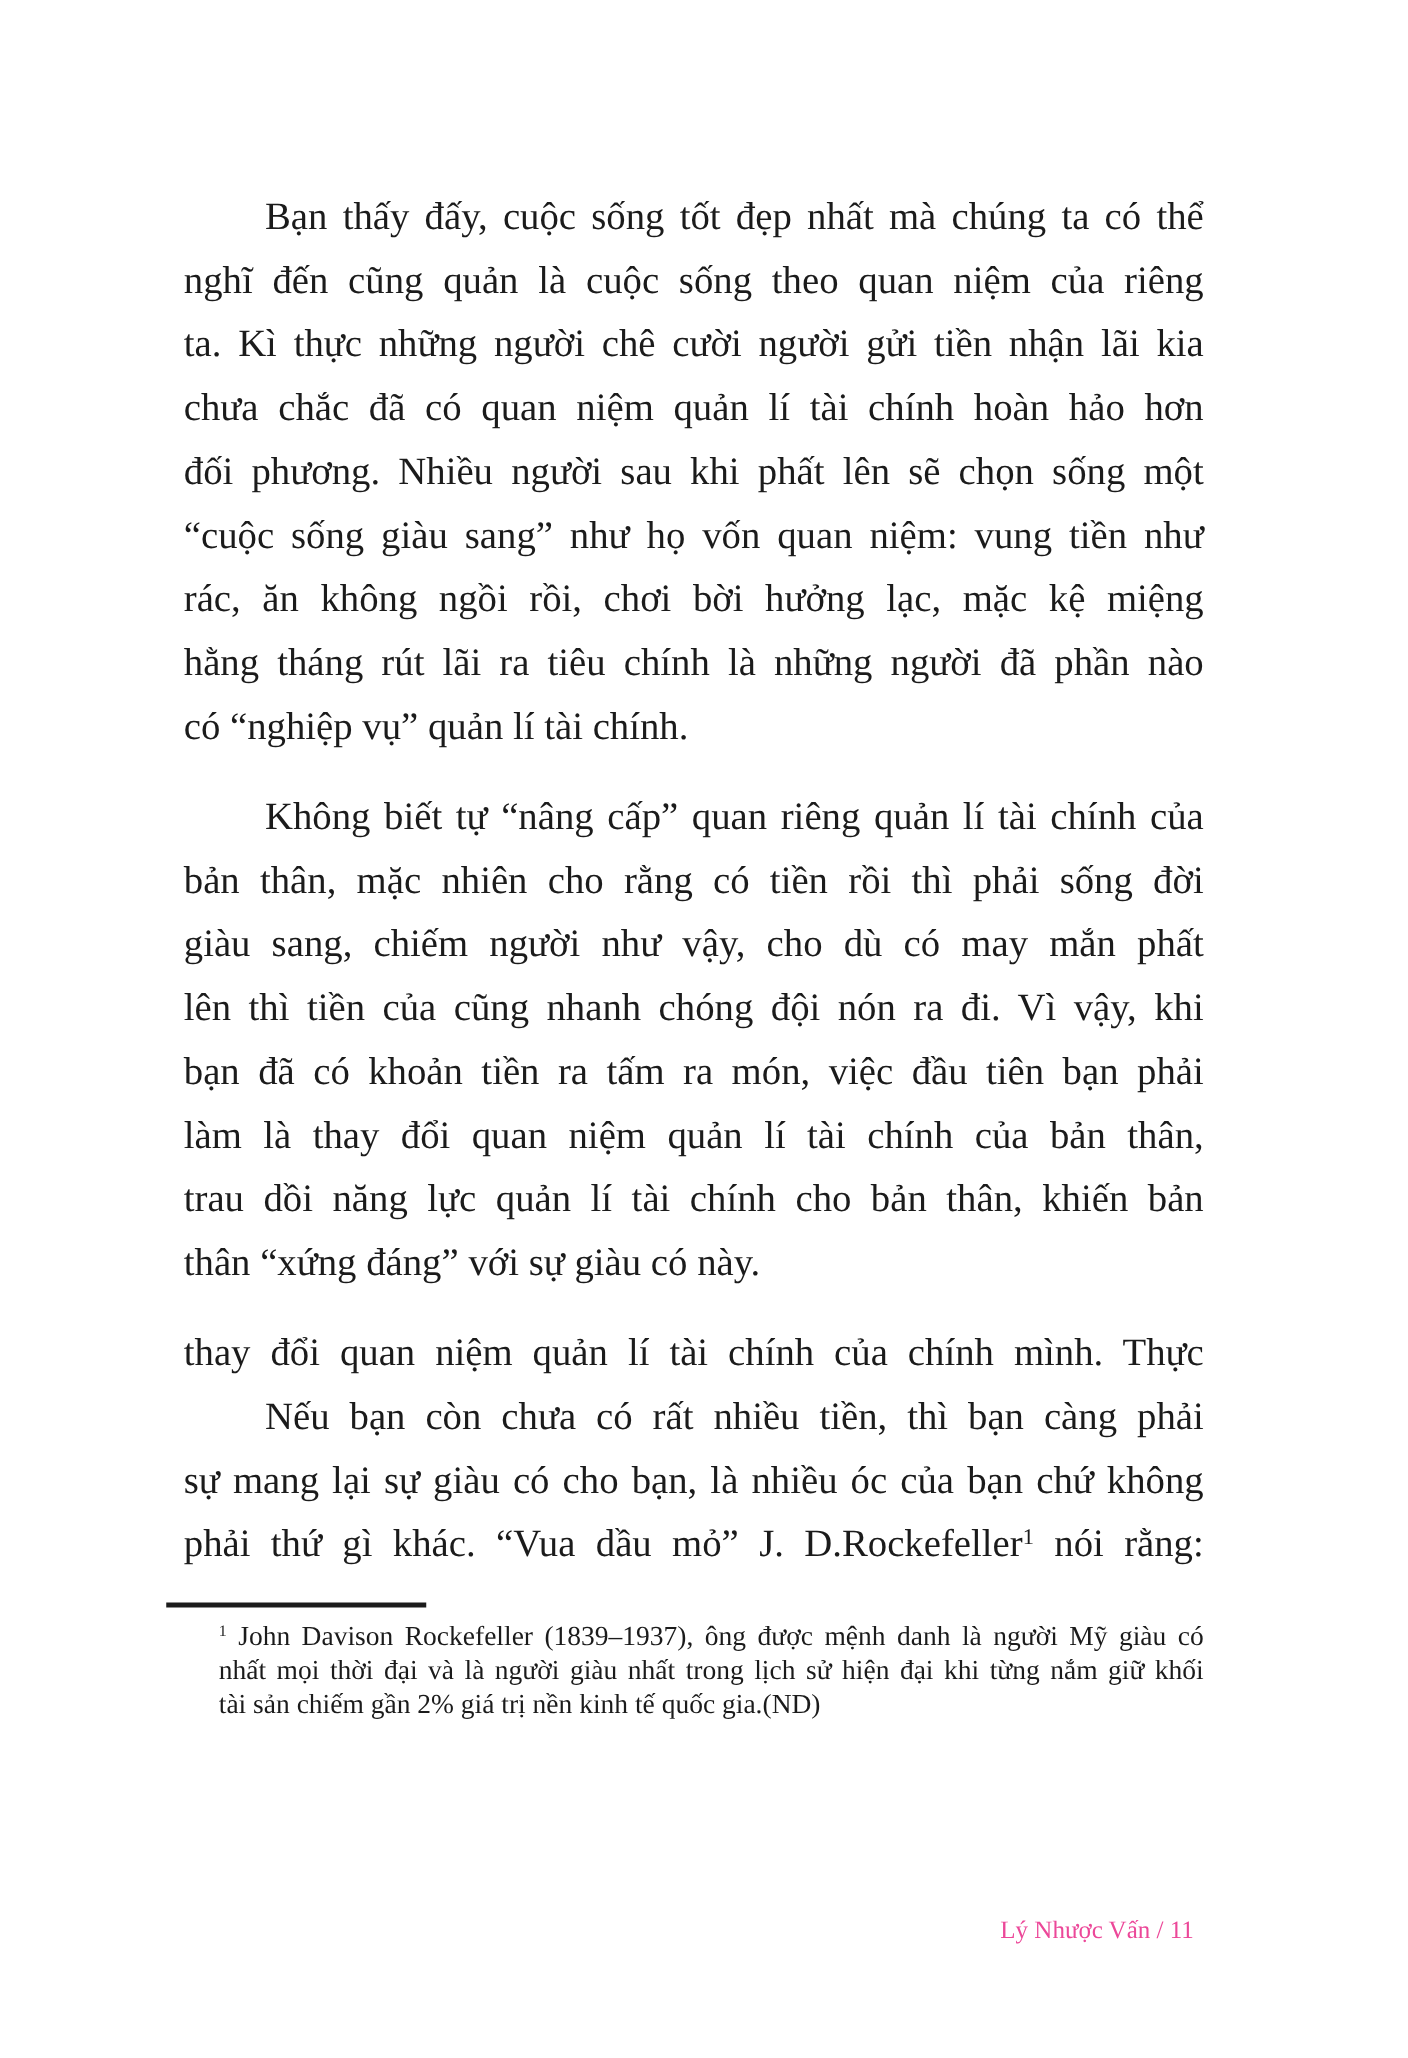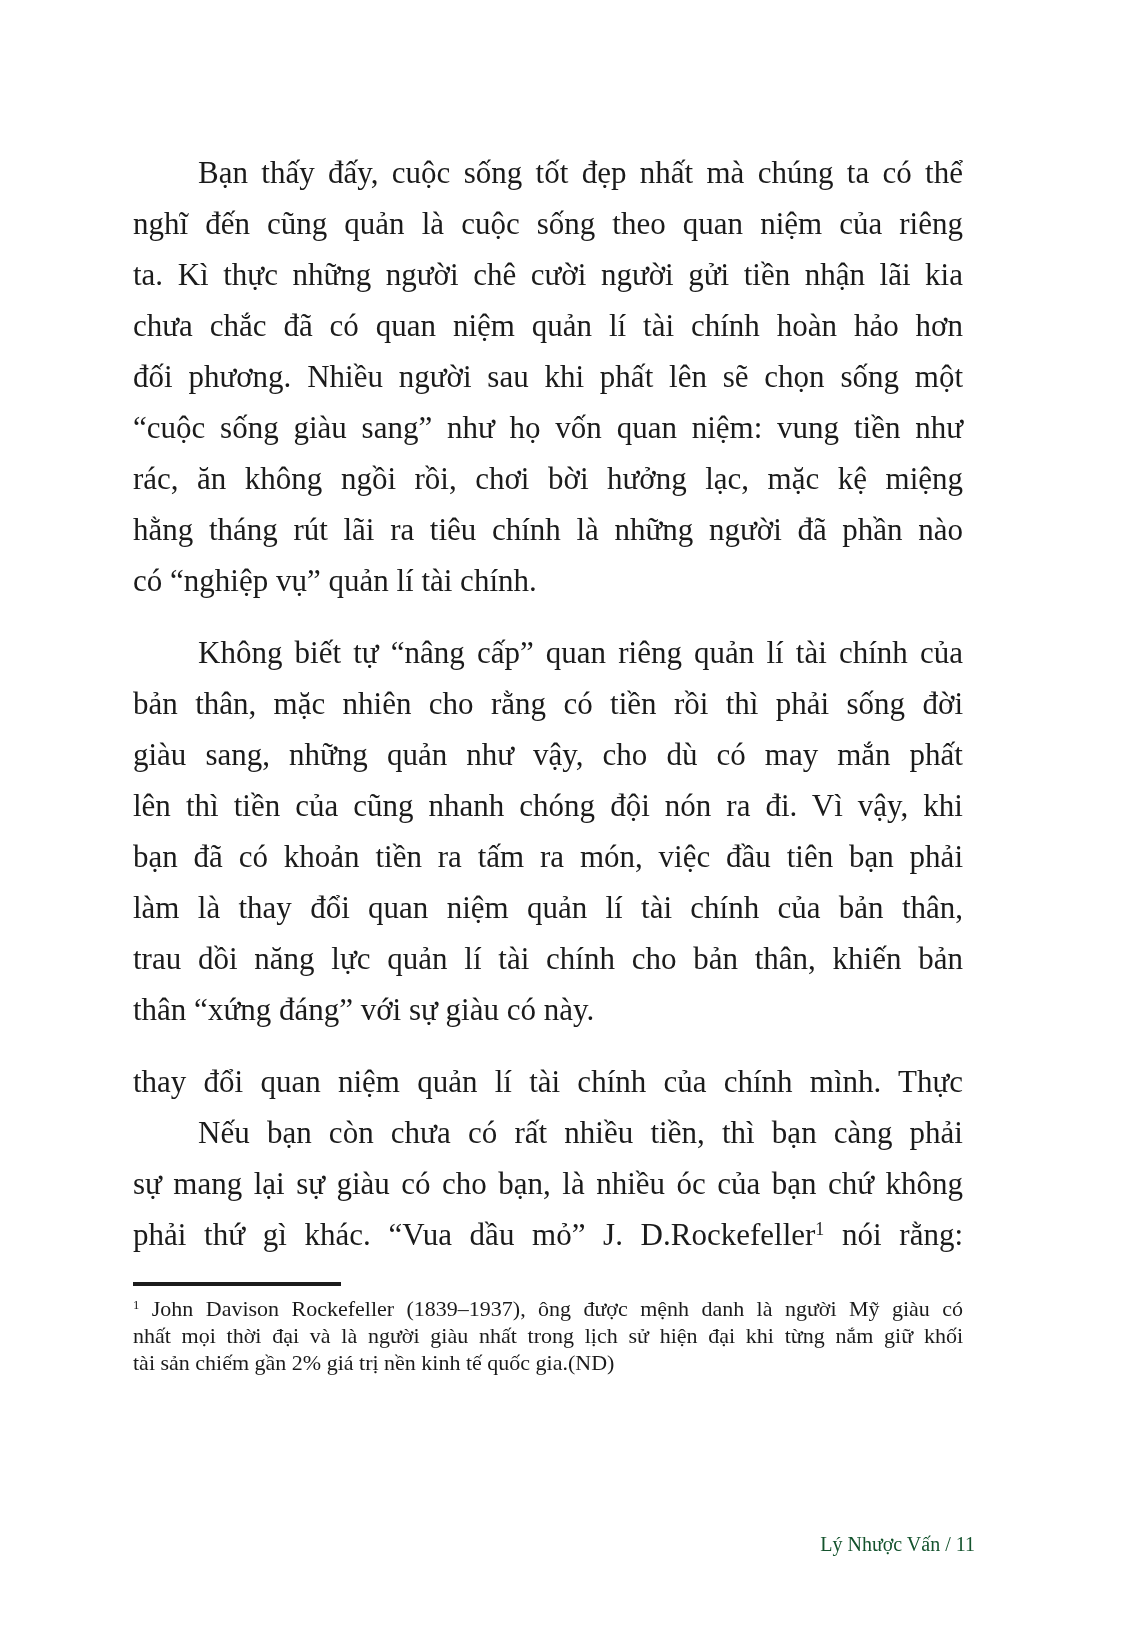--- a/index.html
+++ b/index.html
@@ -27,20 +27,21 @@
     margin: 0 0 21px 0;
     padding: 0;
   }
   .line {
     font-size: 31px;
     line-height: 51px;
     height: 51px;
     text-align: justify;
     text-align-last: justify;
     white-space: normal;
+    margin-left: 14px;
   }
   .line.first {
     text-indent: 65px;
   }
   .line.end {
     text-align-last: left;
   }
   sup.ref {
     font-size: 0.58em;
     line-height: 0;
@@ -54,31 +55,32 @@
     height: 4px;
     background: #1c1c1c;
     margin: 0 0 9px 0;
   }
   .fn-line {
     font-size: 22px;
     line-height: 27px;
     height: 27px;
     text-align: justify;
     text-align-last: justify;
+    margin-left: 42px;
   }
   .fn-line.end {
     text-align-last: left;
   }
   .page-footer {
     position: absolute;
     top: 1530px;
-    right: 151px;
+    right: 171px;
     font-size: 20px;
     line-height: 28px;
-    color: #14532d;
+    color: #ec4899;
   }
 </style>
 </head>
 <body>
 
 <div class="page">
 
   <div class="text-block">
 
     <div class="para">
@@ -89,21 +91,21 @@
       <div class="line">đối phương. Nhiều người sau khi phất lên sẽ chọn sống một</div>
       <div class="line">“cuộc sống giàu sang” như họ vốn quan niệm: vung tiền như</div>
       <div class="line">rác, ăn không ngồi rồi, chơi bời hưởng lạc, mặc kệ miệng</div>
       <div class="line">hằng tháng rút lãi ra tiêu chính là những người đã phần nào</div>
       <div class="line end">có “nghiệp vụ” quản lí tài chính.</div>
     </div>
 
     <div class="para">
       <div class="line first">Không biết tự “nâng cấp” quan riêng quản lí tài chính của</div>
       <div class="line">bản thân, mặc nhiên cho rằng có tiền rồi thì phải sống đời</div>
-      <div class="line">giàu sang, những quản như vậy, cho dù có may mắn phất</div>
+      <div class="line">giàu sang, chiếm người như vậy, cho dù có may mắn phất</div>
       <div class="line">lên thì tiền của cũng nhanh chóng đội nón ra đi. Vì vậy, khi</div>
       <div class="line">bạn đã có khoản tiền ra tấm ra món, việc đầu tiên bạn phải</div>
       <div class="line">làm là thay đổi quan niệm quản lí tài chính của bản thân,</div>
       <div class="line">trau dồi năng lực quản lí tài chính cho bản thân, khiến bản</div>
       <div class="line end">thân “xứng đáng” với sự giàu có này.</div>
     </div>
 
     <div class="para">
       <div class="line">thay đổi quan niệm quản lí tài chính của chính mình. Thực</div>
       <div class="line first">Nếu bạn còn chưa có rất nhiều tiền, thì bạn càng phải</div>

